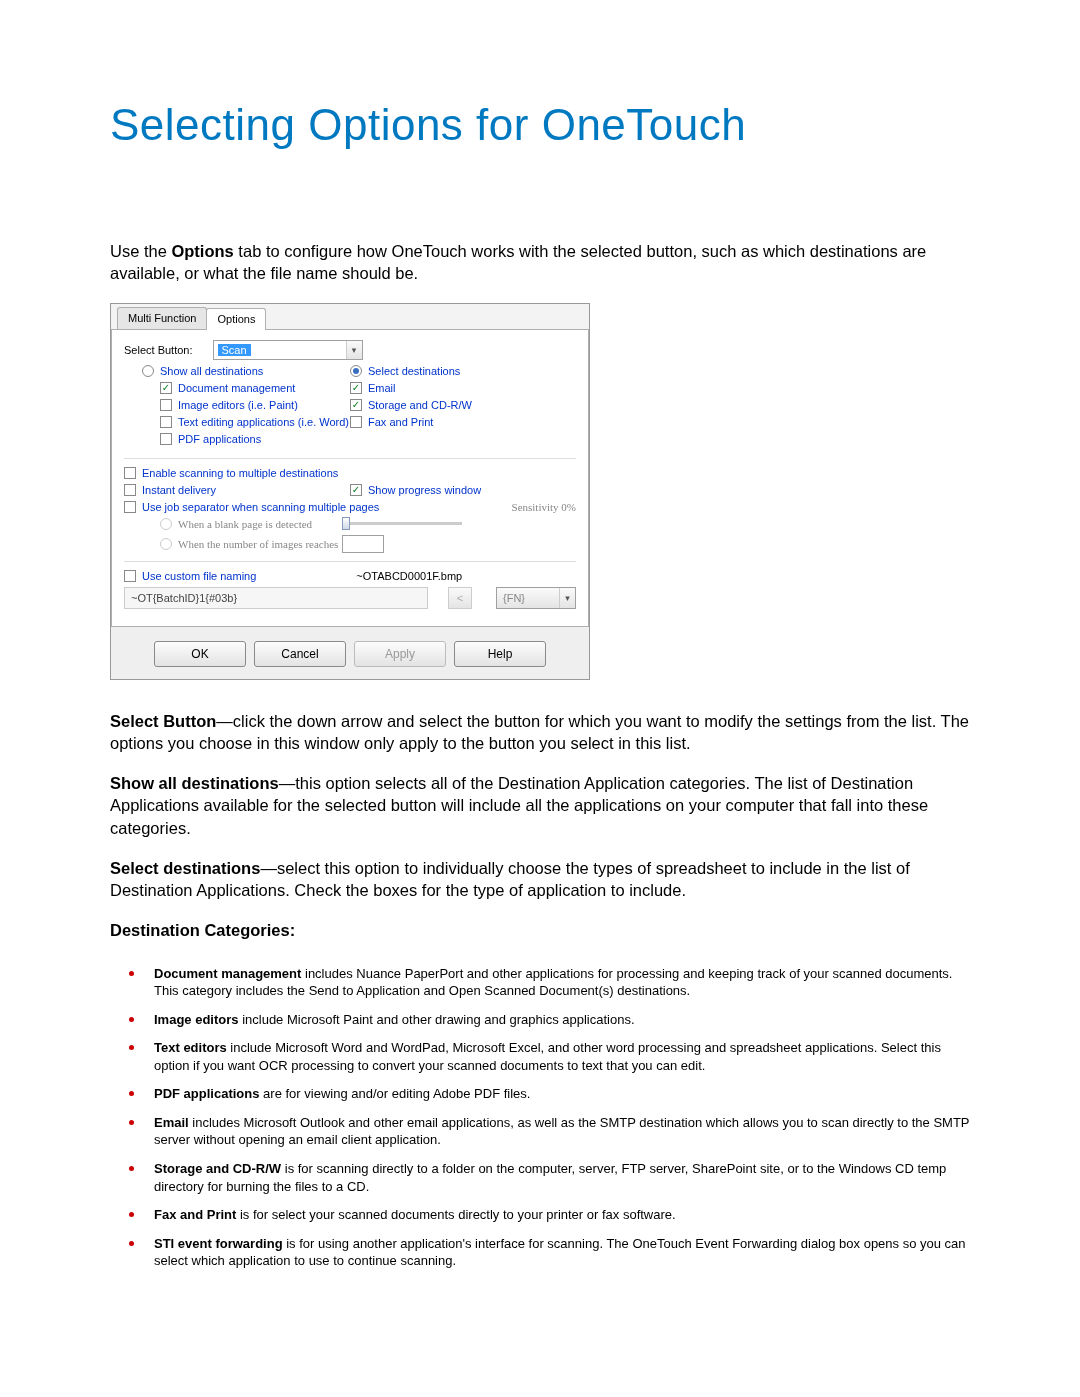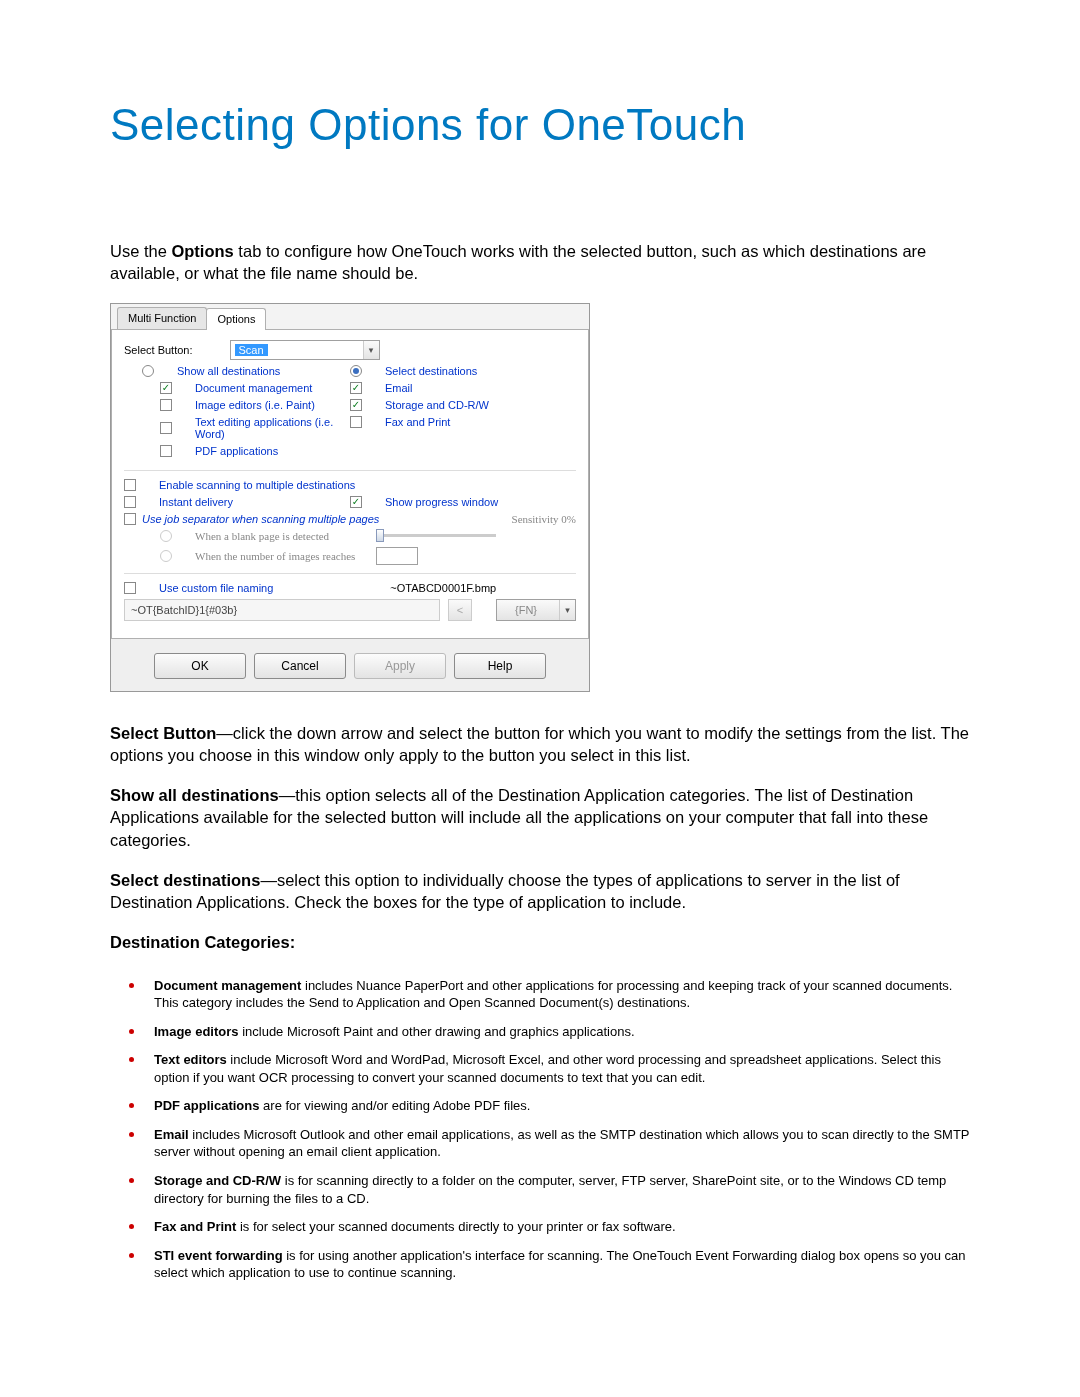--- a/index.html
+++ b/index.html
@@ -65,21 +65,21 @@
   .tab.inactive { background: #e6e6e6; }
   .tab.active { background: #fff; bottom: -1px; z-index: 2; }
   .tab-body {
     background: #fff;
     padding: 10px 12px 12px 12px;
     border: 1px solid #b0b0b0;
     border-top: none;
   }
   .bluetxt { color: #0033cc; }
   .graytxt { color: #888; font-family: Liberation Serif, serif; }
-  .row { display: flex; align-items: center; margin-bottom: 5px; gap: 17px; }
+  .row { display: flex; align-items: center; margin-bottom: 5px; }
   .row.indent1 { margin-left: 18px; }
   .row.indent2 { margin-left: 36px; }
   .dlg-label { font-size: 11px; }
   .hilite { background: #3399ff; color: #fff; padding: 0 4px; }
   .combo {
     height: 20px;
     width: 150px;
     border: 1px solid #a0a0a0;
     background: #fff;
     display: flex;
@@ -134,22 +134,22 @@
     background: linear-gradient(#fafafa,#e4e4e4);
     height: 22px; min-width: 24px; padding: 0 6px;
     display: inline-flex; align-items: center; justify-content: center;
     margin-left: 4px; cursor: pointer;
   }
   .mini-btn.disabled { color: #aaa; border-color: #ccc; cursor: default; }
   .token-combo {
     border: 1px solid #a0a0a0;
     background: linear-gradient(#fafafa,#e4e4e4);
     height: 22px; width: 80px;
-    display: inline-flex; align-items: center; padding: 0 18px;
-    margin-left: 20px; cursor: pointer; position: relative; color: #888;
+    display: inline-flex; align-items: center; padding: 0 6px;
+    margin-left: 8px; cursor: pointer; position: relative; color: #888;
   }
   .token-combo .combo-arrow { border-left: 1px solid #ccc; }
   .btn-row {
     display: flex; justify-content: center; gap: 8px;
     padding: 14px 0 12px 0; background: #efefef; border-radius: 20px;
   }
   .dlg-btn {
     min-width: 92px; height: 26px;
     border: 1px solid #8a8a8a;
     background: linear-gradient(#fcfcfc,#e3e3e3);
@@ -263,21 +263,21 @@
         </div>
         <div class="col">
           <div class="row">
             <span class="checkbox-sq checked"></span>
             <span class="bluetxt">Show progress window</span>
           </div>
         </div>
       </div>
 
       <div class="row" style="justify-content:space-between;">
-        <span style="display:flex;align-items:center;font-style:italic;">
+        <span style="display:flex;align-items:center;">
           <span class="checkbox-sq"></span>
           <span class="bluetxt">Use job separator when scanning multiple pages</span>
         </span>
         <span style="display:flex;align-items:center;">
           <span class="graytxt">Sensitivity  0%</span>
         </span>
       </div>
 
       <div class="row indent2">
         <span class="radio-circle disabled"></span>
@@ -294,21 +294,21 @@
       </div>
 
       <hr class="sep">
 
       <div class="row">
         <span class="checkbox-sq"></span>
         <span class="bluetxt">Use custom file naming</span>
         <span class="filename-preview">~OTABCD0001F.bmp</span>
       </div>
 
-      <div class="row" style="gap:4px;text-align:center;">
+      <div class="row" style="gap:16px;text-align:center;">
         <div class="custname-box">~OT{BatchID}1{#03b}</div>
         <div class="mini-btn disabled">&lt;</div>
         <div class="token-combo">
           <span>{FN}</span>
           <span class="combo-arrow">▾</span>
         </div>
       </div>
 
     </div>
 
@@ -323,21 +323,21 @@
 
   <div class="para">
     <span class="bold">Select Button</span><span>—click the down arrow and select the button for which you want to modify the settings from the list. The options you choose in this window only apply to the button you select in this list.</span>
   </div>
 
   <div class="para">
     <span class="bold">Show all destinations</span><span>—this option selects all of the Destination Application categories. The list of Destination Applications available for the selected button will include all the applications on your computer that fall into these categories.</span>
   </div>
 
   <div class="para">
-    <span class="bold">Select destinations</span><span>—select this option to individually choose the types of applications to server in the list of Destination Applications. Check the boxes for the type of application to include.</span>
+    <span class="bold">Select destinations</span><span>—select this option to individually choose the types of spreadsheet to include in the list of Destination Applications. Check the boxes for the type of application to include.</span>
   </div>
 
   <div class="para bold">Destination Categories:</div>
 
   <ul class="ul">
     <li><span class="bold">Document management</span><span> includes Nuance PaperPort and other applications for processing and keeping track of your scanned documents. This category includes the Send to Application and Open Scanned Document(s) destinations.</span></li>
     <li><span class="bold">Image editors</span><span> include Microsoft Paint and other drawing and graphics applications.</span></li>
     <li><span class="bold">Text editors</span><span> include Microsoft Word and WordPad, Microsoft Excel, and other word processing and spreadsheet applications. Select this option if you want OCR processing to convert your scanned documents to text that you can edit.</span></li>
     <li><span class="bold">PDF applications</span><span> are for viewing and/or editing Adobe PDF files.</span></li>
     <li><span class="bold">Email</span><span> includes Microsoft Outlook and other email applications, as well as the SMTP destination which allows you to scan directly to the SMTP server without opening an email client application.</span></li>

